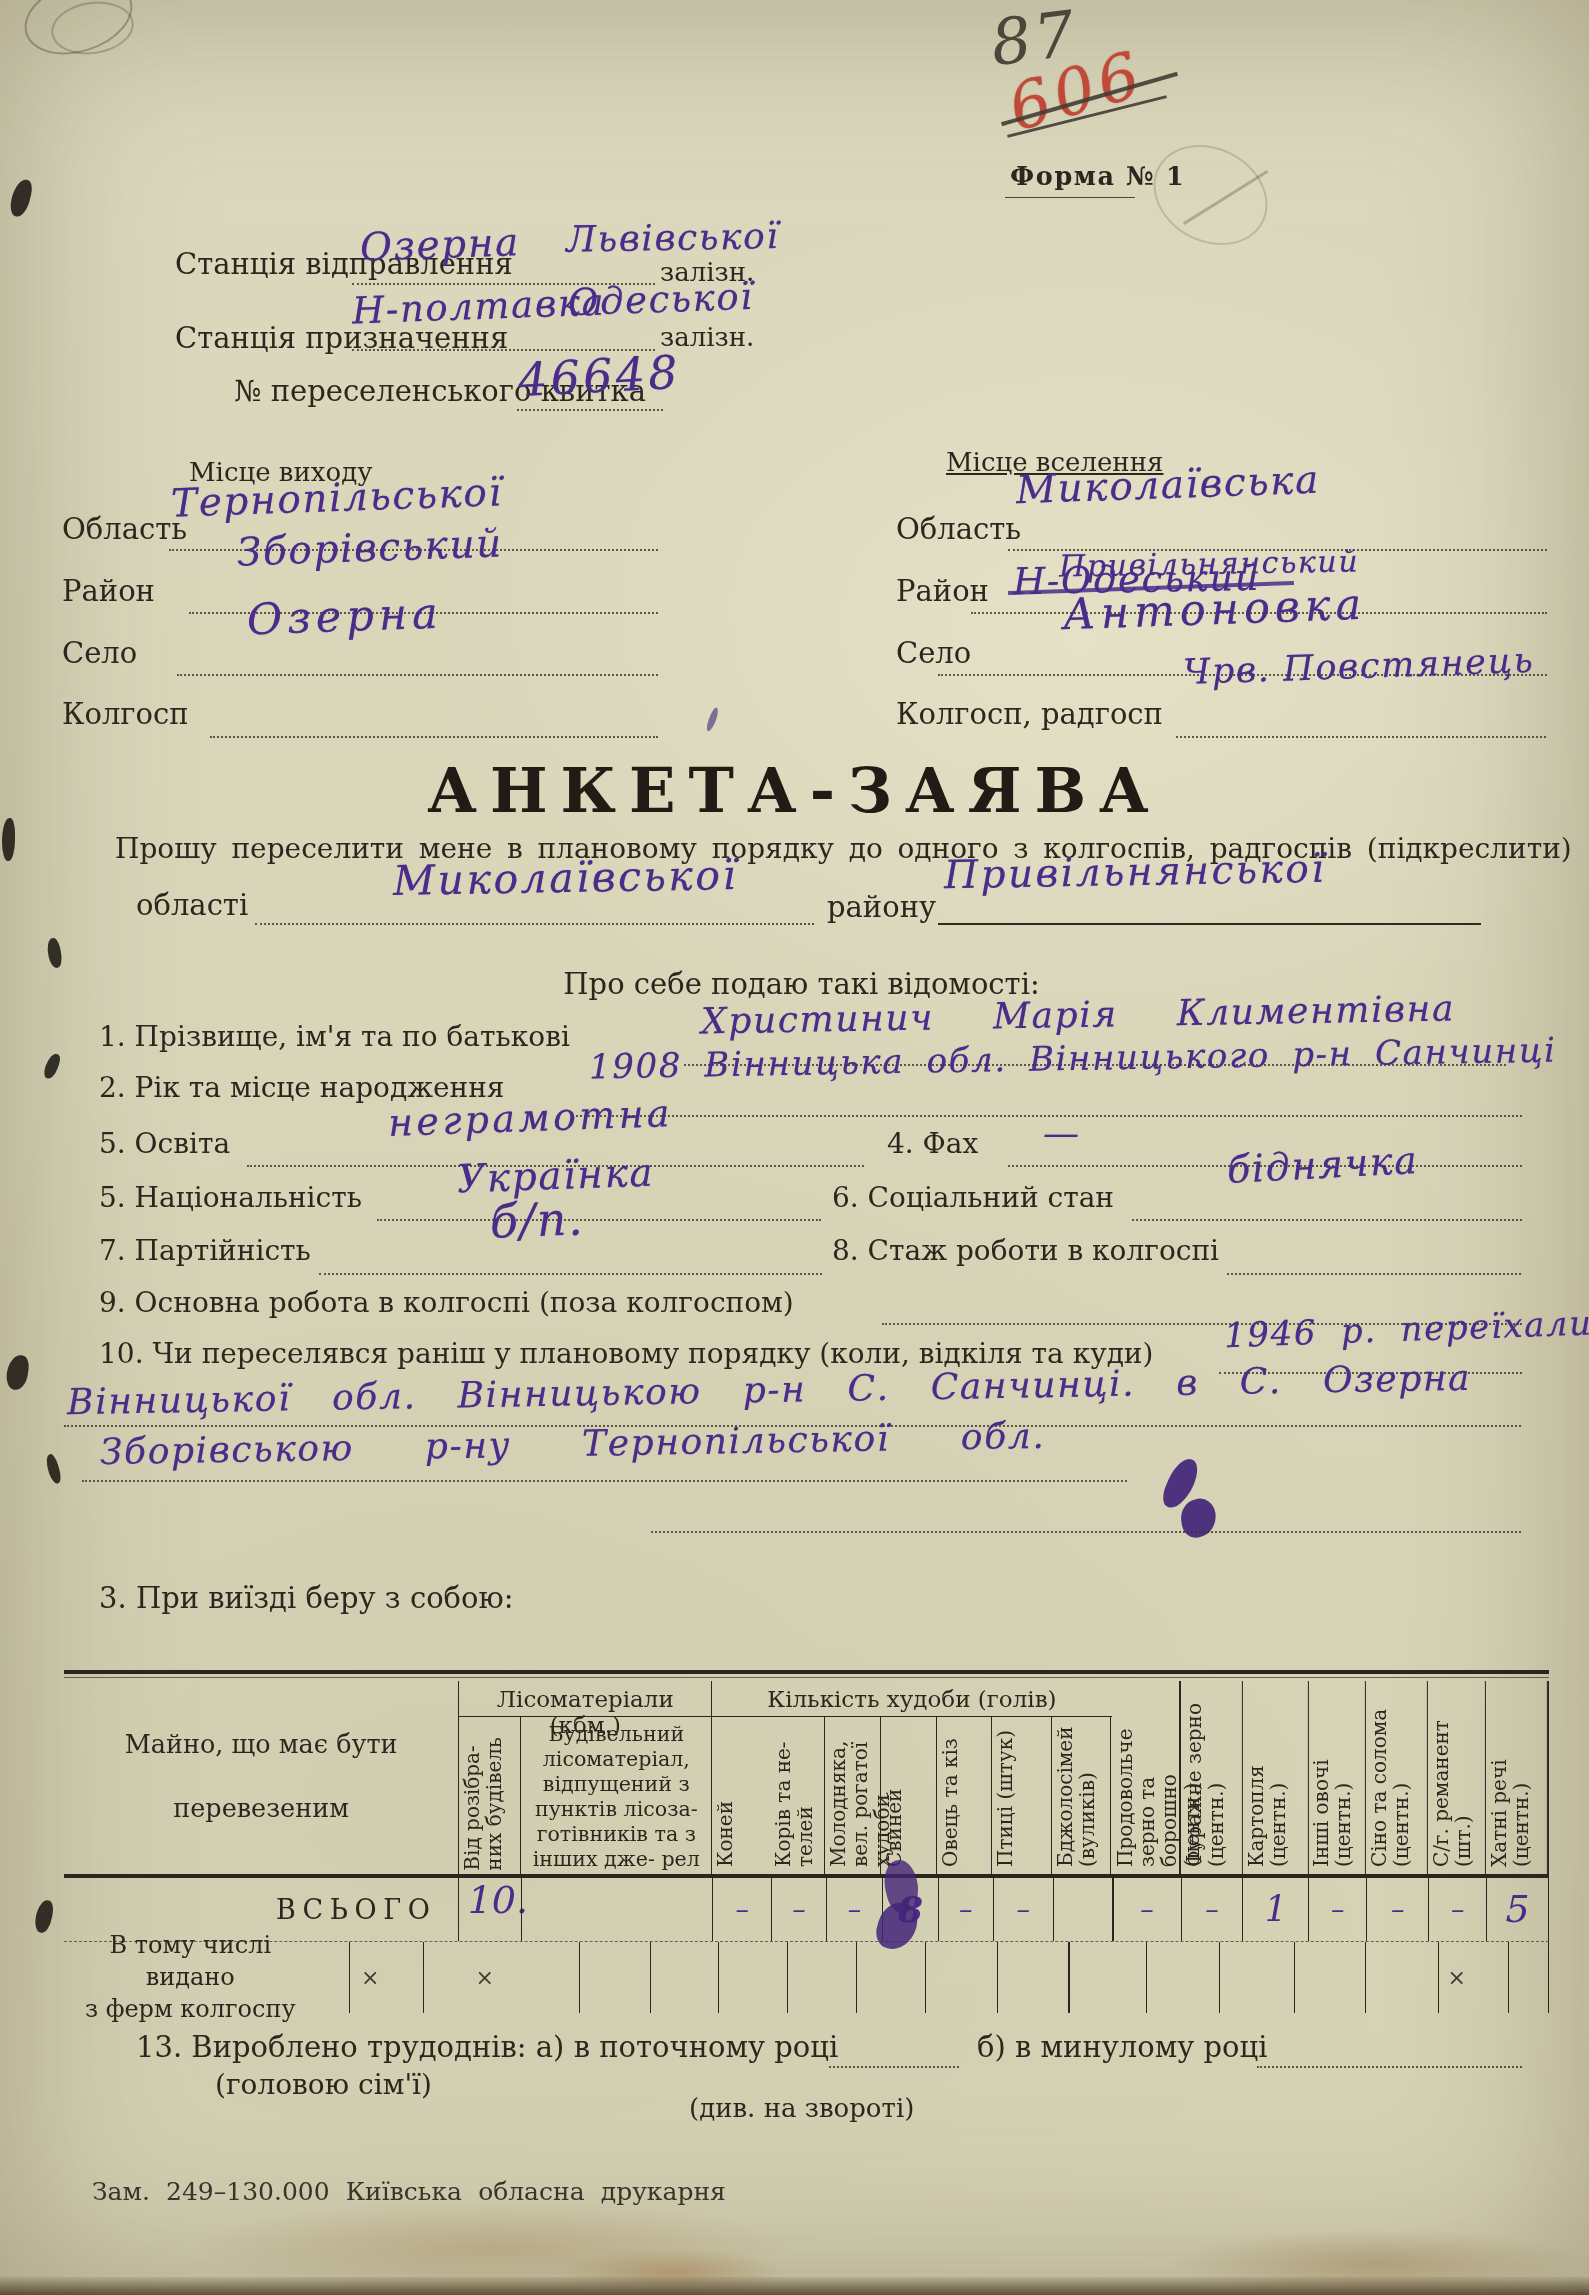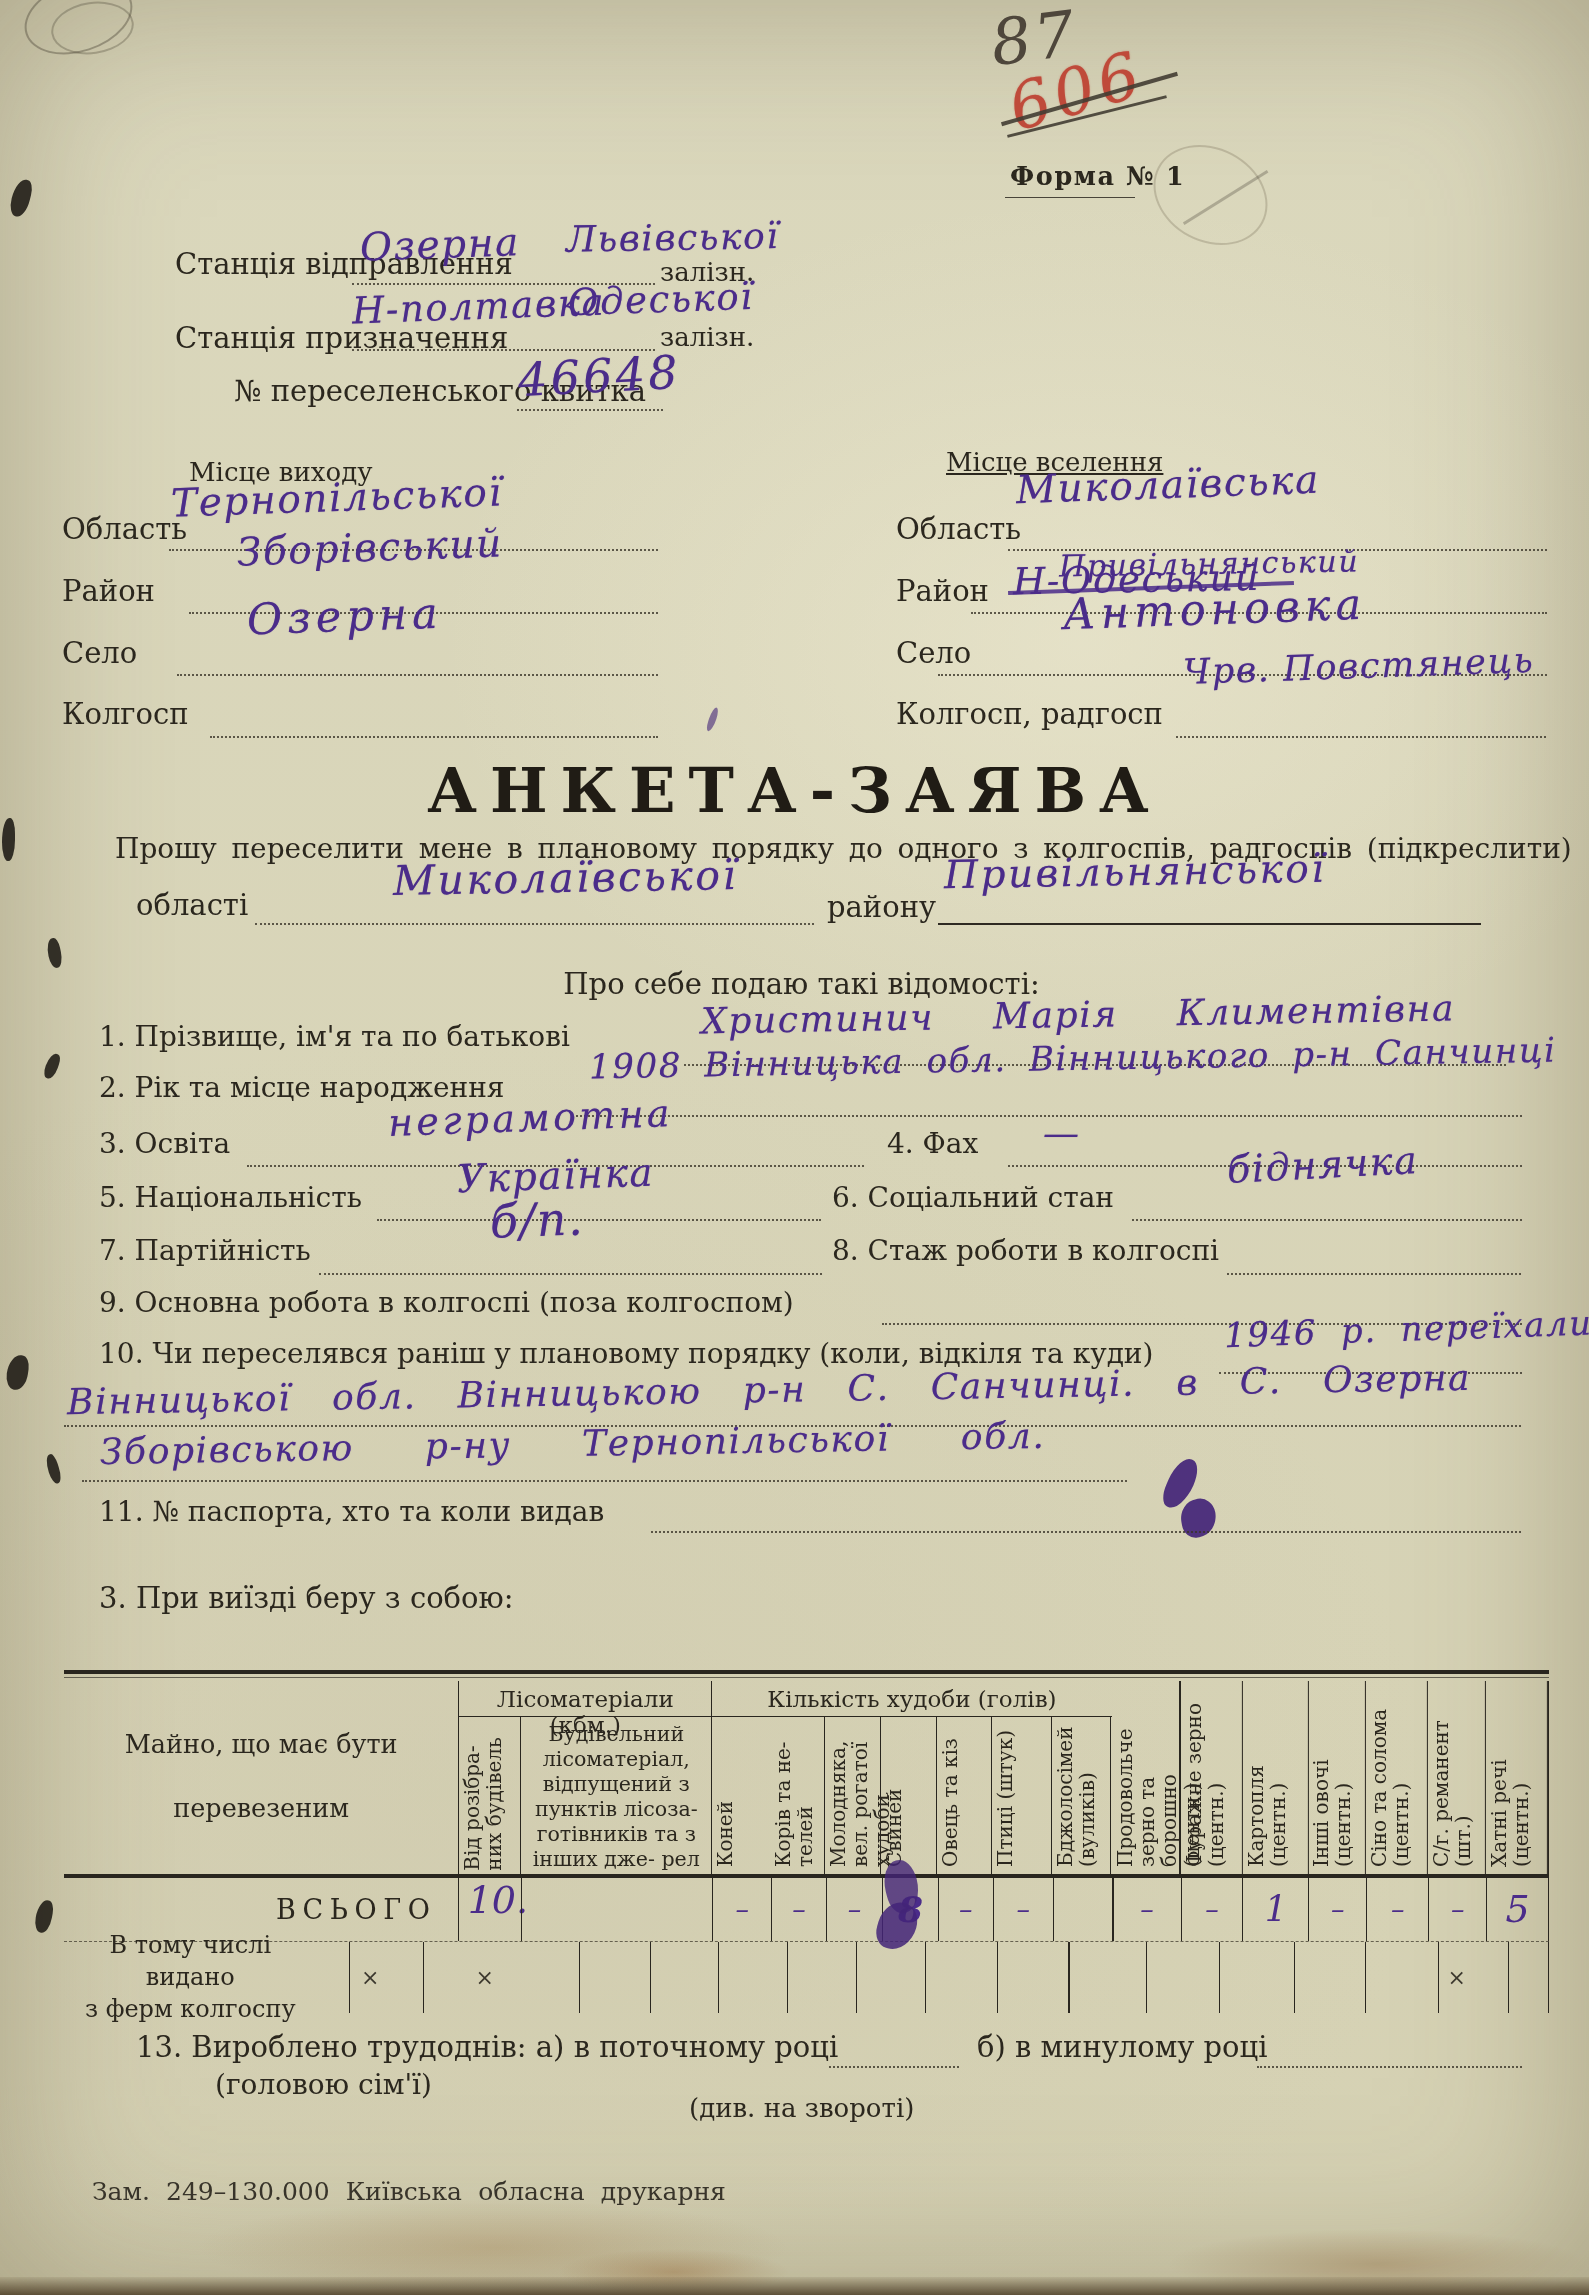--- a/index.html
+++ b/index.html
@@ -142,21 +142,21 @@
   <div class="pr" style="left:493px;top:967px;width:617px;text-align:center;font-size:29px;">Про себе подаю такі відомості:</div>
 
   <div class="pr" style="left:99px;top:1020px;font-size:28px;">1. Прізвище, ім'я та по батькові</div>
   <div class="hw" style="left:701px;top:994px;font-size:36px;word-spacing:46px;transform:rotate(-1deg);">Христинич Марія Климентівна</div>
   <div class="ln" style="left:684px;top:1064px;width:822px;"></div>
 
   <div class="pr" style="left:99px;top:1071px;font-size:28px;">2. Рік та місце народження</div>
   <div class="hw" style="left:589px;top:1038px;font-size:34px;word-spacing:10px;transform:rotate(-1deg);">1908 Вінницька обл. Вінницького р-н Санчинці</div>
   <div class="ln" style="left:576px;top:1115px;width:946px;"></div>
 
-  <div class="pr" style="left:99px;top:1127px;font-size:28px;">3. Освіта</div>
+  <div class="pr" style="left:99px;top:1127px;font-size:28px;">5. Освіта</div>
   <div class="hw" style="left:388px;top:1096px;font-size:38px;letter-spacing:3.3px;transform:rotate(-2deg);">неграмотна</div>
   <div class="ln" style="left:247px;top:1165px;width:617px;"></div>
   <div class="pr" style="left:887px;top:1127px;font-size:28px;">4. Фах</div>
   <div class="hw" style="left:1043px;top:1112px;font-size:36px;">—</div>
   <div class="ln" style="left:1008px;top:1165px;width:514px;"></div>
 
   <div class="pr" style="left:99px;top:1181px;font-size:28px;">5. Національність</div>
   <div class="hw" style="left:457px;top:1153px;font-size:39px;transform:rotate(-2deg);">Українка</div>
   <div class="ln" style="left:377px;top:1219px;width:444px;"></div>
   <div class="pr" style="left:832px;top:1181px;font-size:28px;">6. Соціальний стан</div>
@@ -175,21 +175,20 @@
   <div class="pr" style="left:99px;top:1337px;font-size:28px;">10. Чи переселявся раніш у плановому порядку (коли, відкіля та куди)</div>
   <div class="hw" style="left:1224px;top:1308px;font-size:34px;word-spacing:11.5px;transform:rotate(-2deg);">1946 р. переїхали з</div>
   <div class="ln" style="left:1219px;top:1372px;width:303px;"></div>
   <div class="hw" style="left:67px;top:1369px;font-size:36px;word-spacing:28px;transform:rotate(-1deg);">Вінницької обл. Вінницькою р-н С. Санчинці. в С. Озерна</div>
   <div class="ln" style="left:64px;top:1425px;width:1457px;"></div>
   <div class="hw" style="left:100px;top:1423px;font-size:36px;word-spacing:58px;transform:rotate(-1deg);">Зборівською р-ну Тернопільської обл.</div>
   <div class="ln" style="left:82px;top:1480px;width:1045px;"></div>
   <div class="blot" style="left:1168px;top:1457px;width:25px;height:53px;transform:rotate(24deg);"></div>
   <div class="blot" style="left:1181px;top:1499px;width:35px;height:38px;transform:rotate(-10deg);"></div>
 
-  <div class="pr" style="left:99px;top:1495px;font-size:28px;">11. № паспорта, хто та коли видав</div>
   <div class="ln" style="left:651px;top:1531px;width:870px;"></div>
 
   <div class="pr" style="left:99px;top:1581px;font-size:29px;">3. При виїзді беру з собою:</div>
 
   <div class="tbl">
     <div class="t-top"></div>
     <div class="thead">
       <div class="prop prop-head">Майно, що має бути
 перевезеним</div>
       <div class="grp" style="width:253px;">

